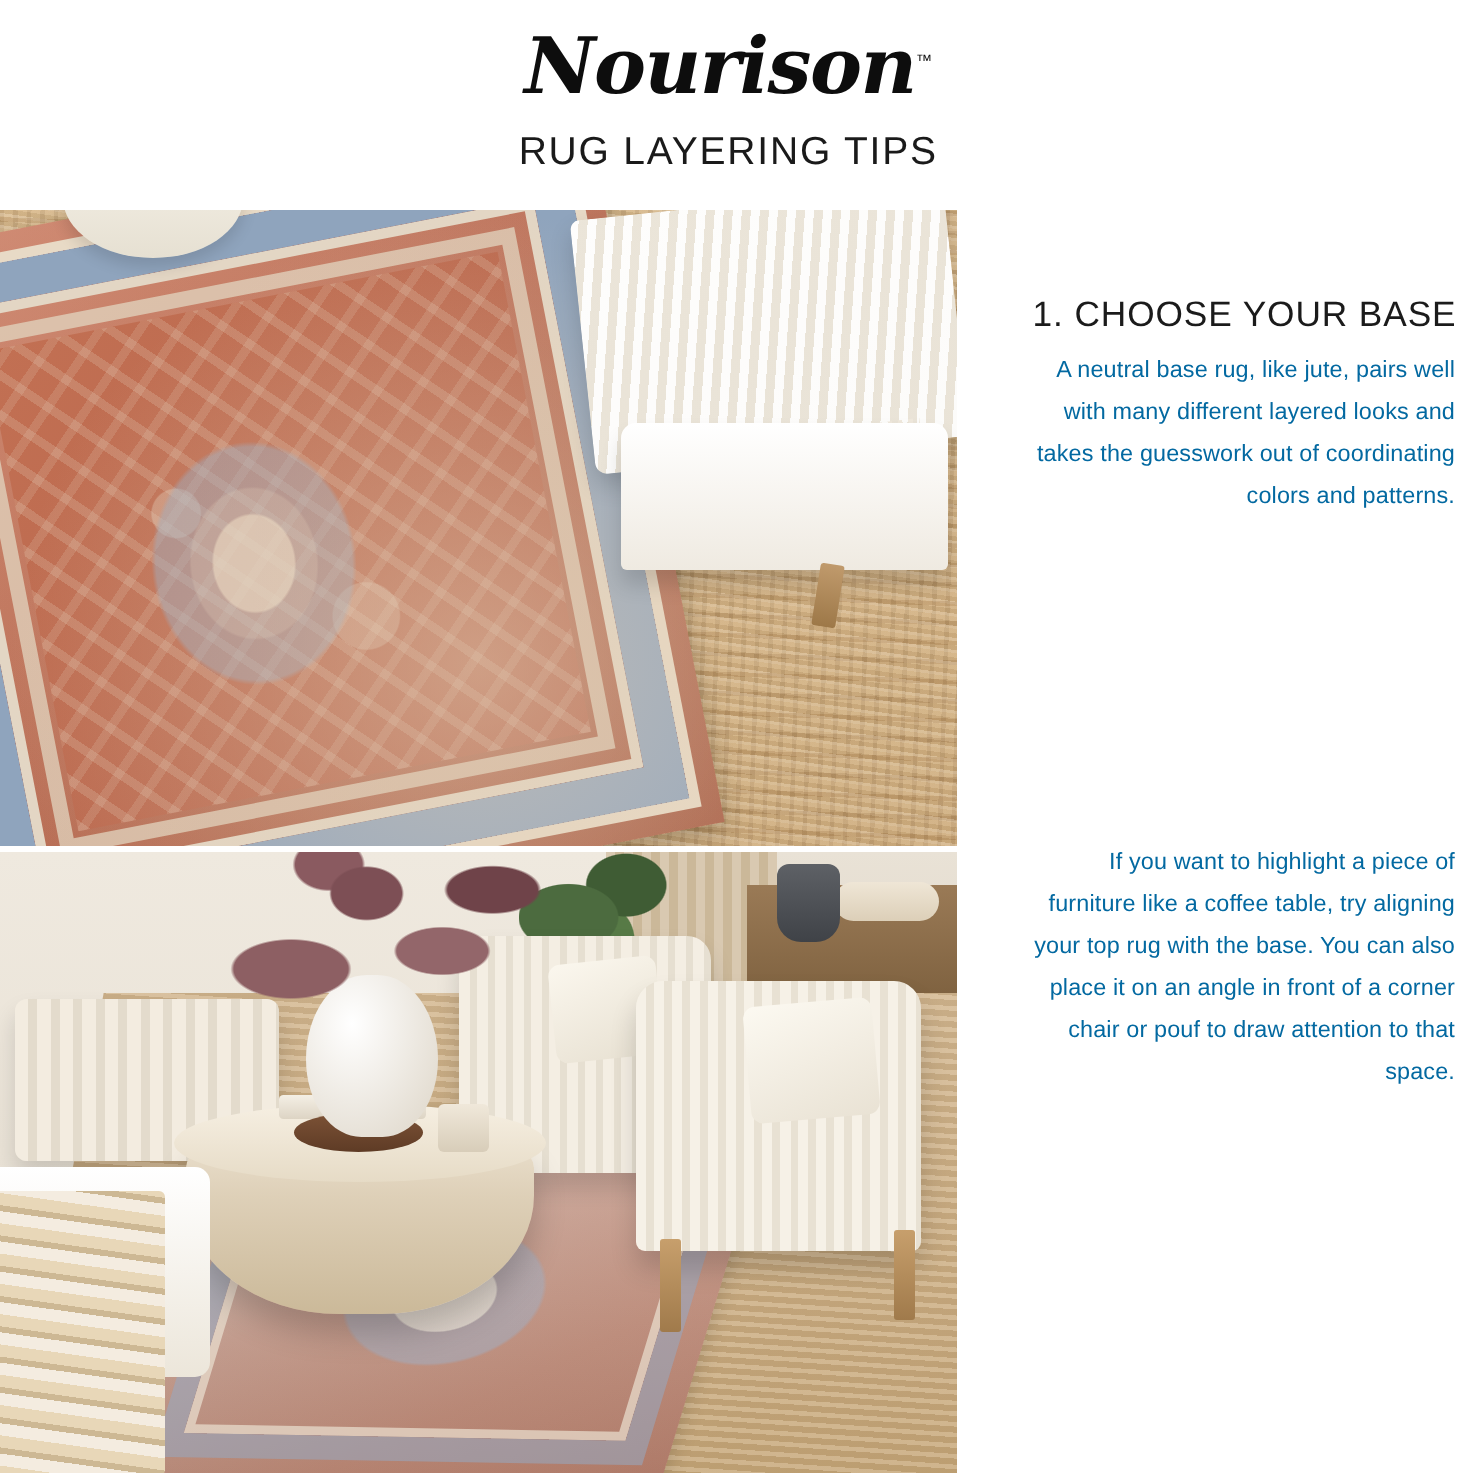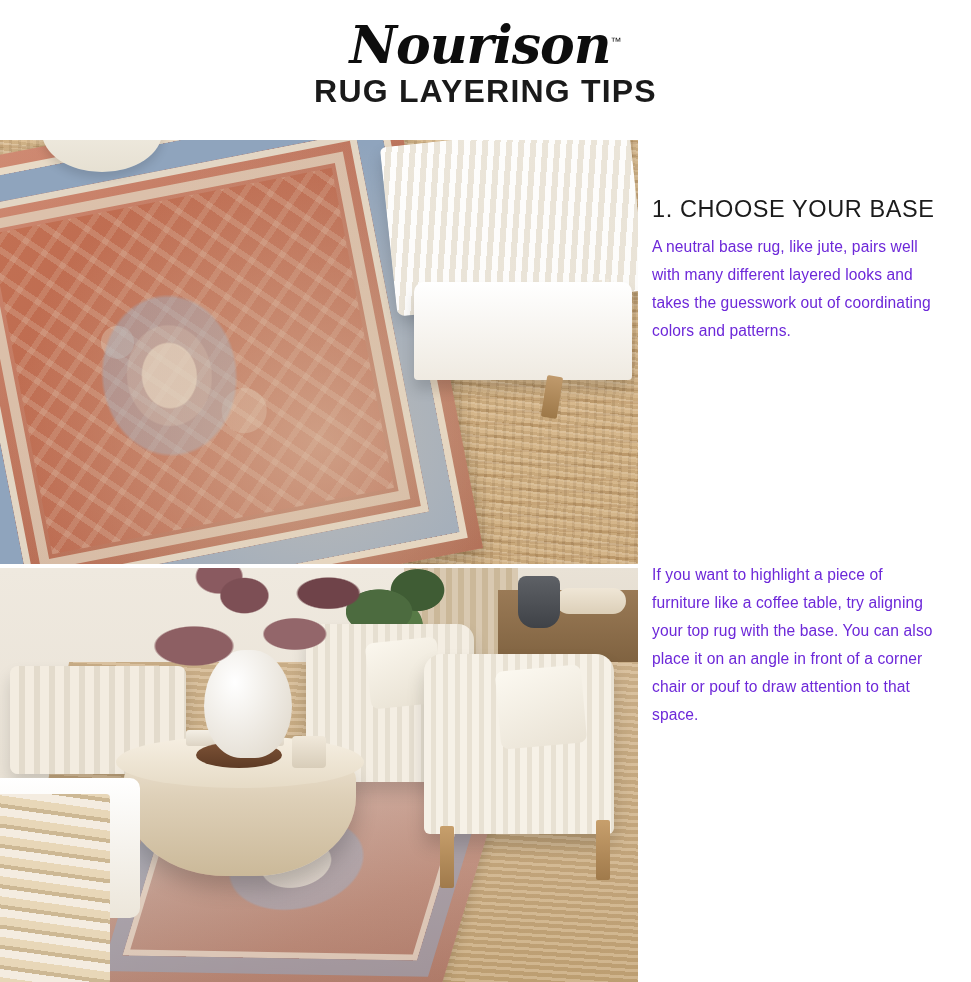--- a/index.html
+++ b/index.html
@@ -41,24 +41,25 @@
   }
   .brand-tm {
     font-family: "Liberation Sans", sans-serif;
     font-style: normal;
     font-weight: normal;
     font-size: 11px;
     vertical-align: super;
     letter-spacing: 0;
   }
   .subtitle {
-    font-size: 32px;
+    margin-top: 12px;
+    font-size: 26px;
     letter-spacing: 1.2px;
     color: #1a1a1a;
-    font-weight: 700;
+    font-weight: 400;
     font-family: "Liberation Sans", sans-serif;
   }
 
   
   .photos {
     position: absolute;
     left: 0; top: 140px;
     width: 638px;
     height: 842px;
   }
@@ -357,33 +358,34 @@
     background: repeating-linear-gradient(8deg, #e8d7b8 0 8px, #f4ece0 8px 16px, #cdb894 16px 20px);
     border-radius: 4px;
   }
 
   
   .tips {
     position: absolute;
     left: 652px; top: 196px;
     width: 319px;
   }
-  .tip { margin-bottom: 34px; }
+  .tip { margin-bottom: 34px; text-align: right; }
   .tip-title {
     font-size: 23.5px;
     letter-spacing: 0.6px;
     color: #1b1b1b;
     font-weight: 400;
     white-space: nowrap;
     margin-bottom: 10px;
   }
   .tip-body {
+    margin-left: 26px;
     font-size: 15.6px;
     line-height: 28px;
-    color: #6d28d9;
+    color: #0369a1;
     letter-spacing: 0.1px;
     max-width: 292px;
   }
   .tip-2 { margin-top: 216px; }
   .tip-3 { margin-top: 92px; }
 </style>
 </head>
 <body>
 
 <div class="page">

